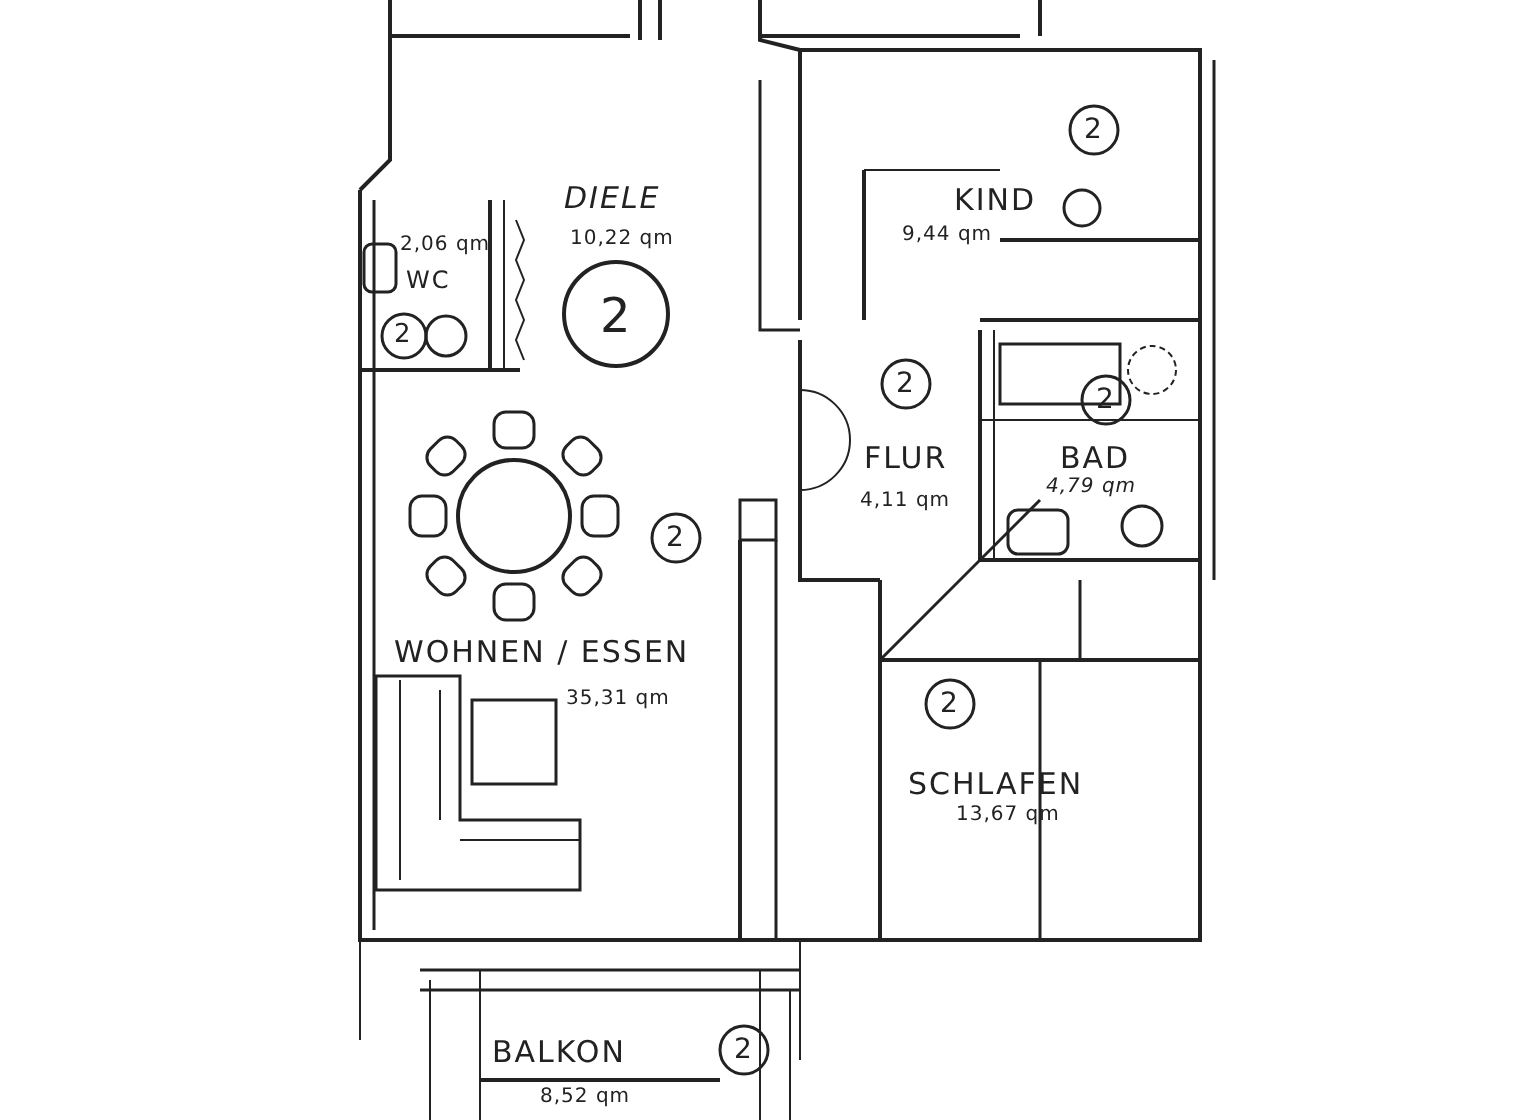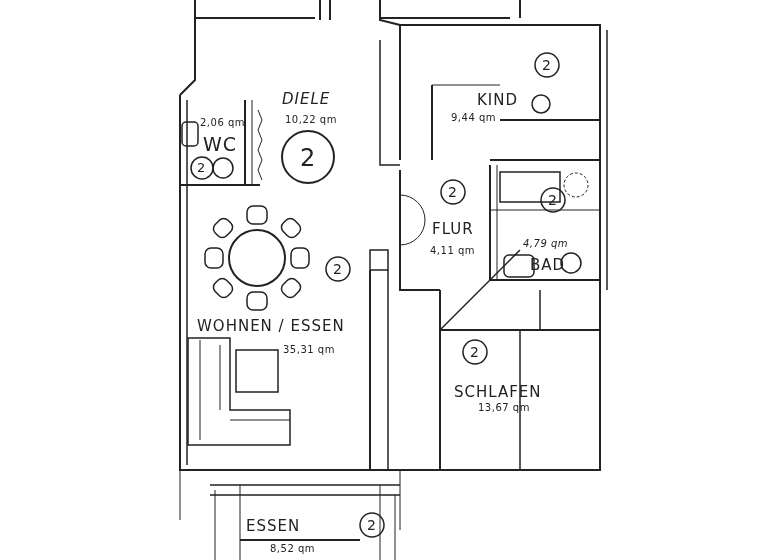--- a/index.html
+++ b/index.html
@@ -97,32 +97,32 @@
 <div class="lbl" style="left:542px;top:57px;font-size:14px;">2</div>
 <div class="lbl" style="left:448px;top:184px;font-size:14px;">2</div>
 <div class="lbl" style="left:548px;top:192px;font-size:14px;">2</div>
 <div class="lbl" style="left:333px;top:261px;font-size:14px;">2</div>
 <div class="lbl" style="left:470px;top:344px;font-size:14px;">2</div>
 <div class="lbl" style="left:367px;top:517px;font-size:14px;">2</div>
 
 <div class="lbl room" style="left:282px;top:90px;font-style:italic;">DIELE</div>
 <div class="lbl area" style="left:285px;top:114px;">10,22 qm</div>
 
-<div class="lbl room" style="left:203px;top:133px;font-size:19px;">WC</div>
+<div class="lbl room" style="left:203px;top:133px;font-size:12px;">WC</div>
 <div class="lbl area" style="left:200px;top:117px;">2,06 qm</div>
 
 <div class="lbl room" style="left:453px;top:91px;margin-left:24px;">KIND</div>
 <div class="lbl area" style="left:451px;top:112px;">9,44 qm</div>
 
 <div class="lbl room" style="left:432px;top:220px;">FLUR</div>
 <div class="lbl area" style="left:430px;top:245px;">4,11 qm</div>
 
-<div class="lbl room" style="left:530px;top:220px;margin-top:36px;">BAD</div>
+<div class="lbl room" style="left:530px;top:220px;">BAD</div>
 <div class="lbl area" style="left:523px;top:238px;font-style:italic;">4,79 qm</div>
 
 <div class="lbl room" style="left:197px;top:317px;">WOHNEN / ESSEN</div>
 <div class="lbl area" style="left:283px;top:344px;">35,31 qm</div>
 
 <div class="lbl room" style="left:454px;top:383px;">SCHLAFEN</div>
 <div class="lbl area" style="left:478px;top:402px;">13,67 qm</div>
 
-<div class="lbl room" style="left:246px;top:517px;">ESSEN</div>
+<div class="lbl room" style="left:246px;top:517px;">BALKON</div>
 <div class="lbl area" style="left:270px;top:543px;">8,52 qm</div>
 
 </body></html>

